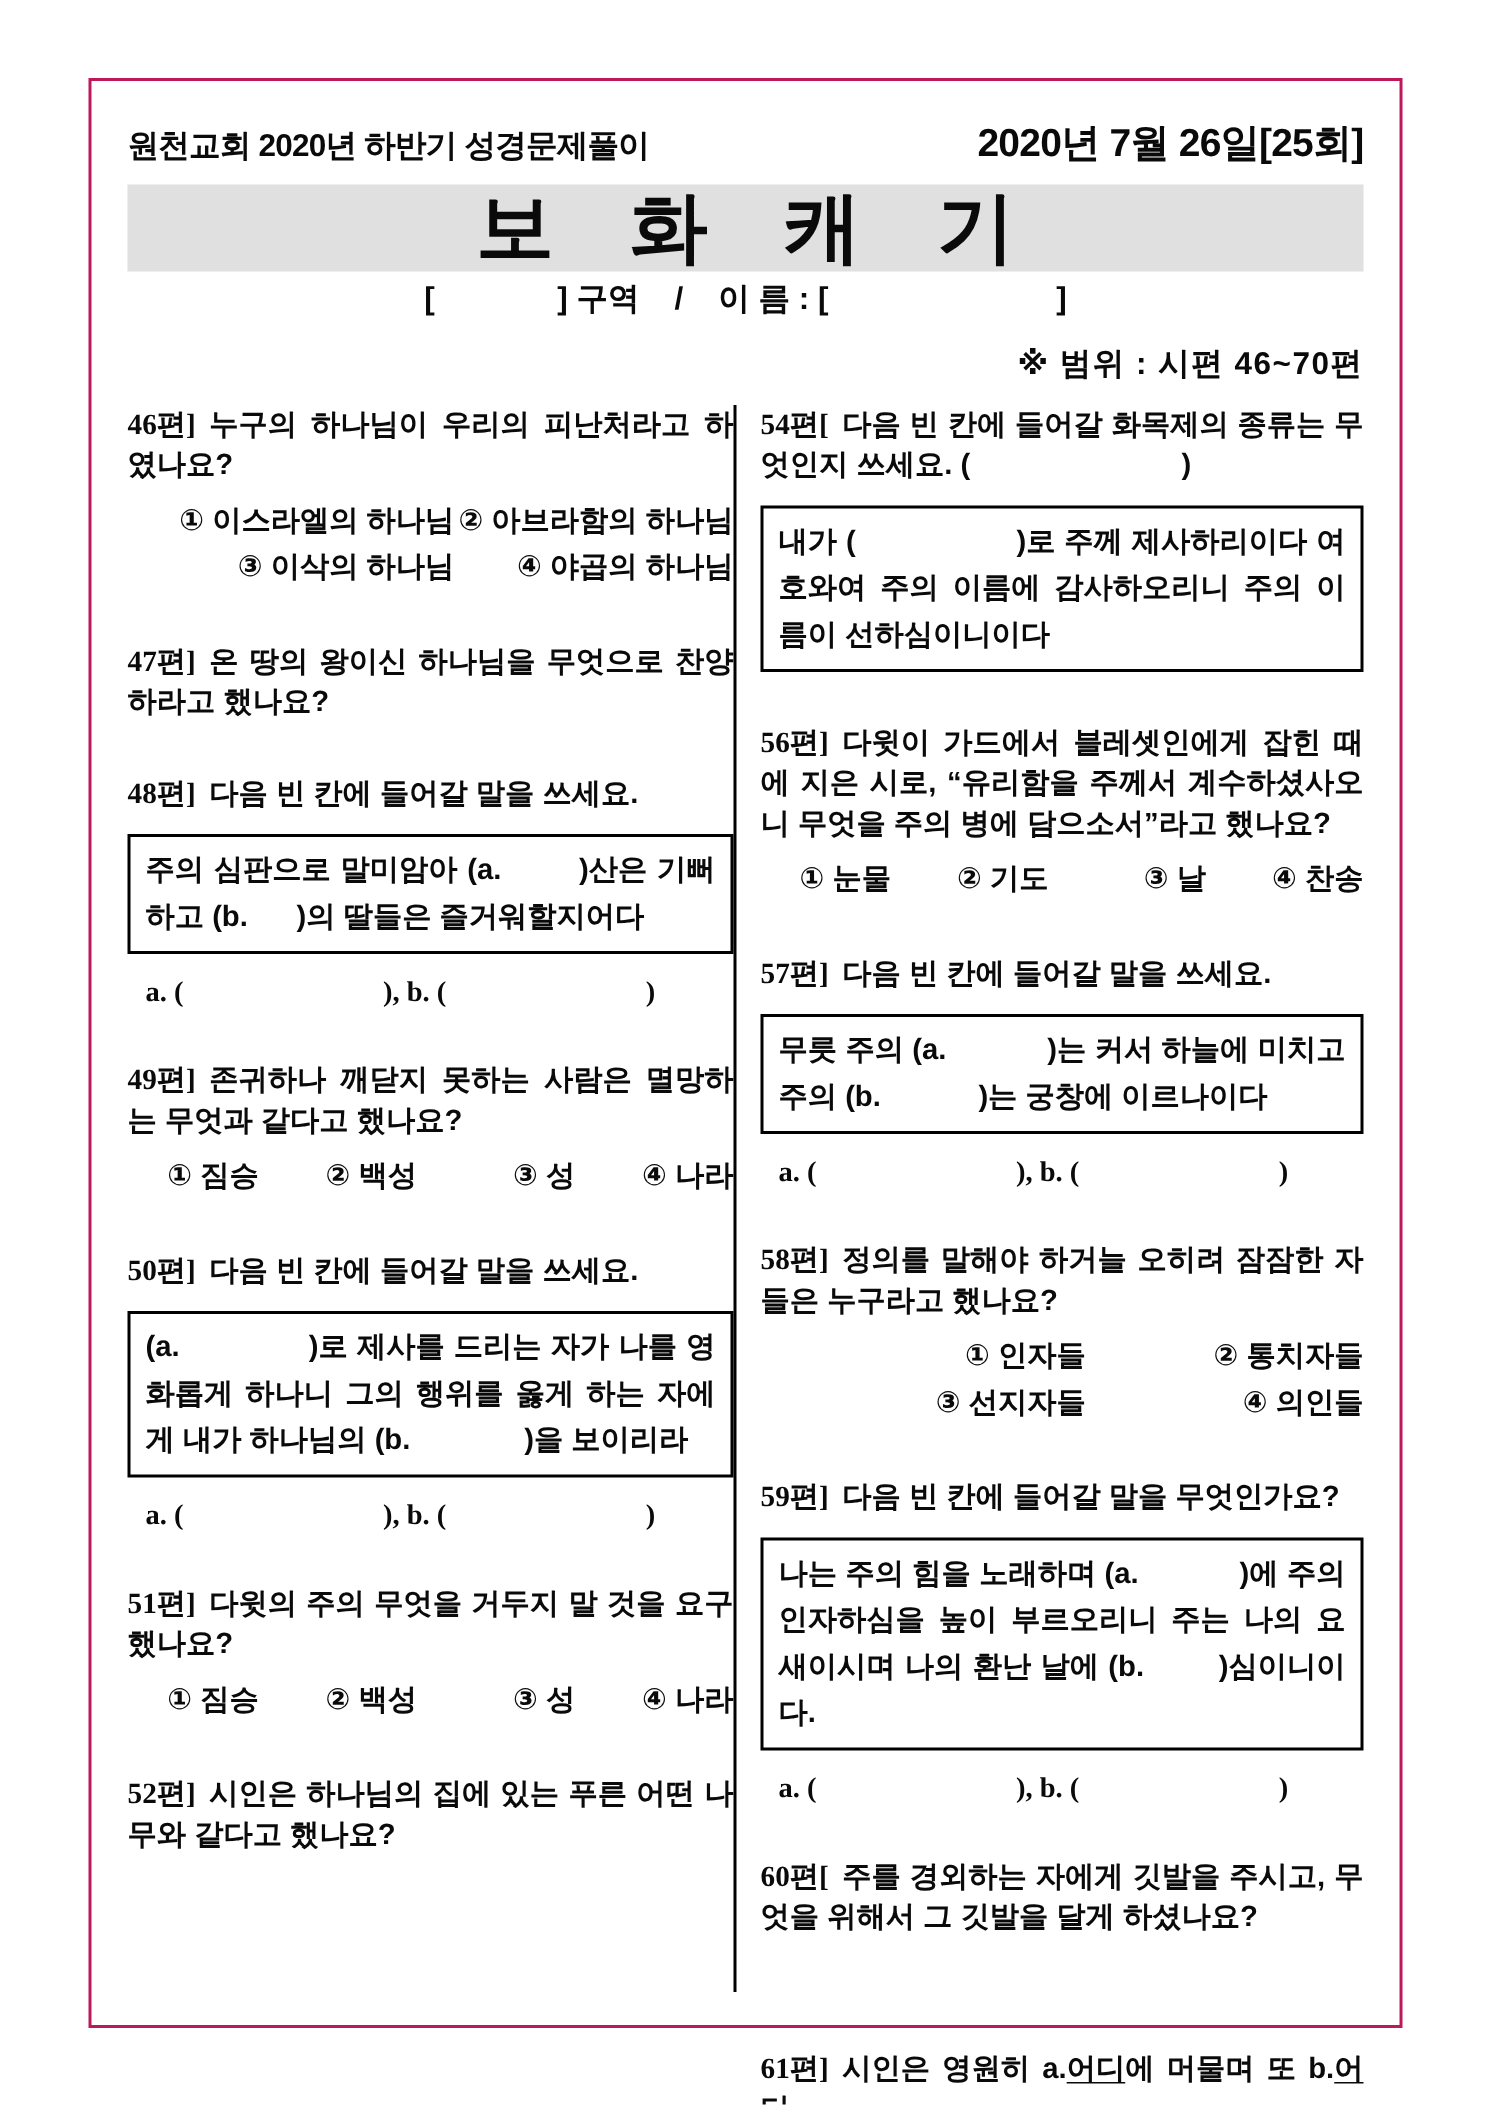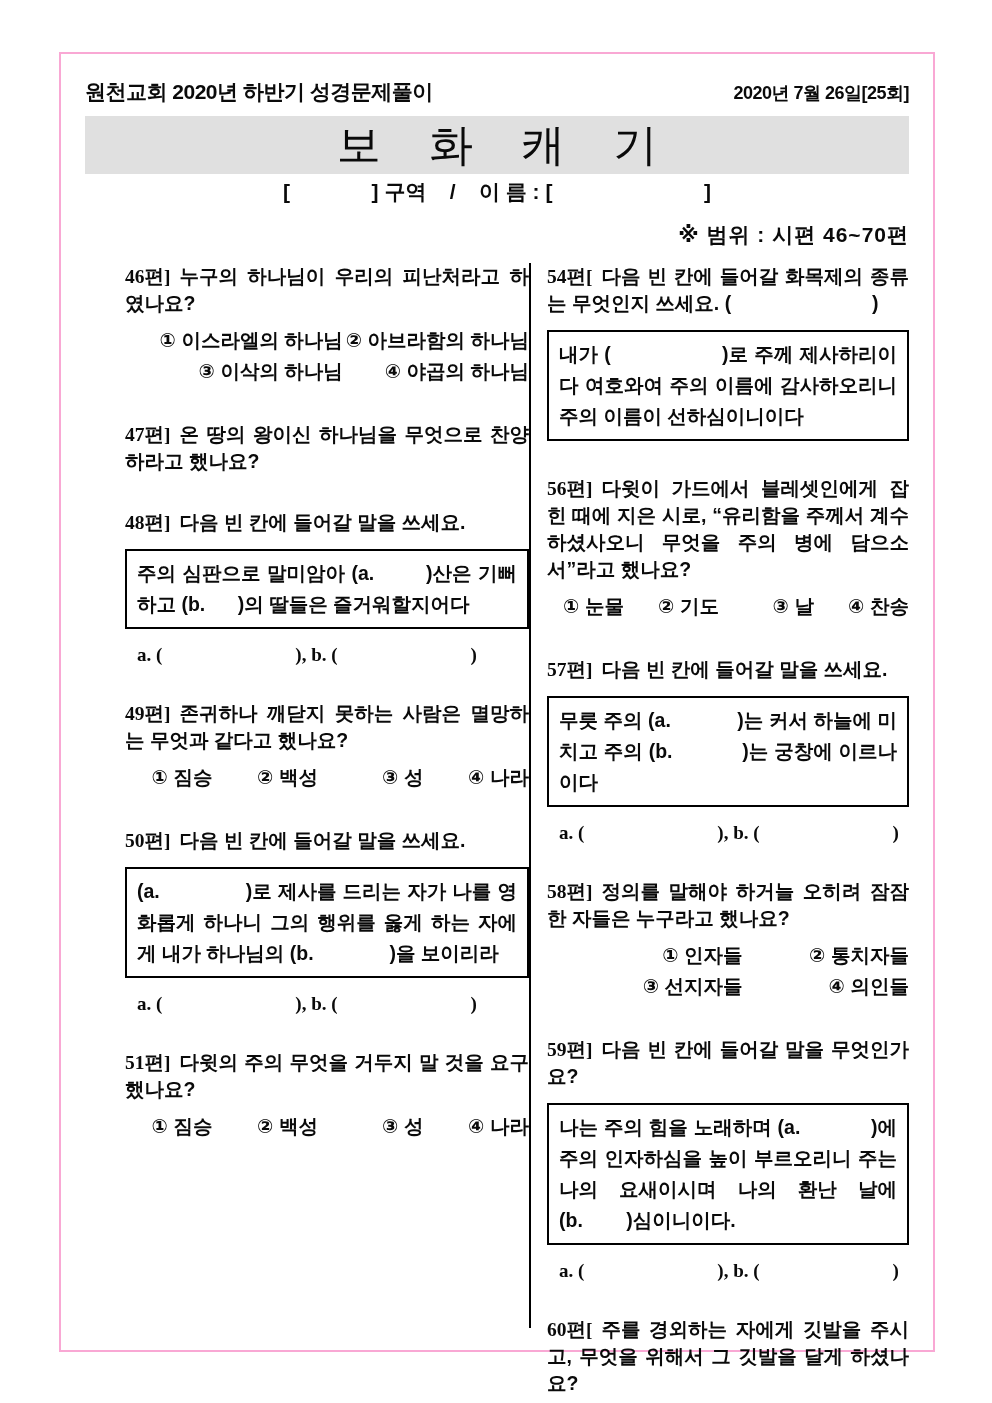--- a/index.html
+++ b/index.html
@@ -3,47 +3,47 @@
 <meta charset="utf-8">
 <style>
   html,body{margin:0;padding:0;}
   body{
     width:992px;height:1403px;background:#ffffff;position:relative;
     font-family:"Liberation Sans","DejaVu Sans",sans-serif;color:#0a0a0a;
     -webkit-font-smoothing:antialiased;
   }
   .page{
     position:absolute;left:59px;top:52px;width:872px;height:1296px;
-    border:2px solid #f9a8d4;background:#fff;box-sizing:content-box;
+    border:2px solid #be185d;background:#fff;box-sizing:content-box;
     padding:0;display:flex;flex-direction:column;
   }
   .inner{padding:18px 24px 0 24px;display:flex;flex-direction:column;flex:1;min-height:0;}
   .hdr-row{display:flex;justify-content:space-between;align-items:baseline;margin-top:6px;}
   .hdr-left{font-size:21px;font-weight:800;letter-spacing:-0.5px;}
-  .hdr-right{font-size:18px;font-weight:800;letter-spacing:-0.5px;}
+  .hdr-right{font-size:26px;font-weight:800;letter-spacing:-0.5px;}
   .title-band{
     margin-top:10px;height:58px;background:#e0e0e0;
     display:flex;align-items:center;justify-content:center;
   }
   .title-text{
-    font-size:44px;font-weight:400;letter-spacing:18px;padding-left:18px;
+    font-size:52px;font-weight:700;letter-spacing:18px;padding-left:18px;
     font-family:"Liberation Sans","DejaVu Sans",sans-serif;
   }
   .name-line{
     margin-top:4px;text-align:center;font-size:21px;font-weight:700;
     white-space:pre-wrap;
   }
   .range-line{
     margin-top:15px;text-align:right;font-size:21px;font-weight:700;letter-spacing:1px;
   }
   .cols{
     flex:1;display:flex;margin-top:14px;margin-bottom:22px;min-height:0;
   }
   .col{box-sizing:border-box;}
-  .col-left{width:404px;margin-left:40px;}
+  .col-left{width:404px;}
   .divider{width:2px;background:#000;}
   .col-right{flex:1;padding-left:16px;}
   .q{margin-bottom:34px;}
   .qt{
     margin:0;font-size:19.5px;line-height:27px;font-weight:700;
     text-align:justify;word-break:normal;
   }
   .qnum{
     font-family:"Liberation Serif","DejaVu Serif",serif;font-weight:700;
     margin-right:9px;
@@ -126,20 +126,23 @@
         <section class="q">
           <p class="qt"><span class="qnum">51편]</span><span>다윗의 주의 무엇을 거두지 말 것을 요구했나요?</span></p>
           <div class="opts row">
             <span class="opt">① 짐승</span>
             <span class="opt">② 백성</span>
             <span class="opt">③ 성</span>
             <span class="opt">④ 나라</span>
           </div>
         </section>
 
+        <section class="q">
+          <p class="qt"><span class="qnum">52편]</span><span>시인은 하나님의 집에 있는 푸른 어떤 나무와 같다고 했나요?</span></p>
+        </section>
 
       </div>
 
       <div class="divider"></div>
 
       <div class="col col-right">
 
         <section class="q">
           <p class="qt inline-blank"><span class="qnum">54편[</span><span>다음 빈 칸에 들어갈 화목제의 종류는 무엇인지 쓰세요. (&nbsp;&nbsp;&nbsp;&nbsp;&nbsp;&nbsp;&nbsp;&nbsp;&nbsp;&nbsp;&nbsp;&nbsp;&nbsp;&nbsp;&nbsp;&nbsp;&nbsp;&nbsp;&nbsp;&nbsp;&nbsp;&nbsp;&nbsp;&nbsp;&nbsp;&nbsp;)</span></p>
           <div class="qbox">내가 (&nbsp;&nbsp;&nbsp;&nbsp;&nbsp;&nbsp;&nbsp;&nbsp;&nbsp;&nbsp;&nbsp;&nbsp;&nbsp;&nbsp;&nbsp;&nbsp;&nbsp;&nbsp;)로 주께 제사하리이다 여호와여 주의 이름에 감사하오리니 주의 이름이 선하심이니이다</div>

